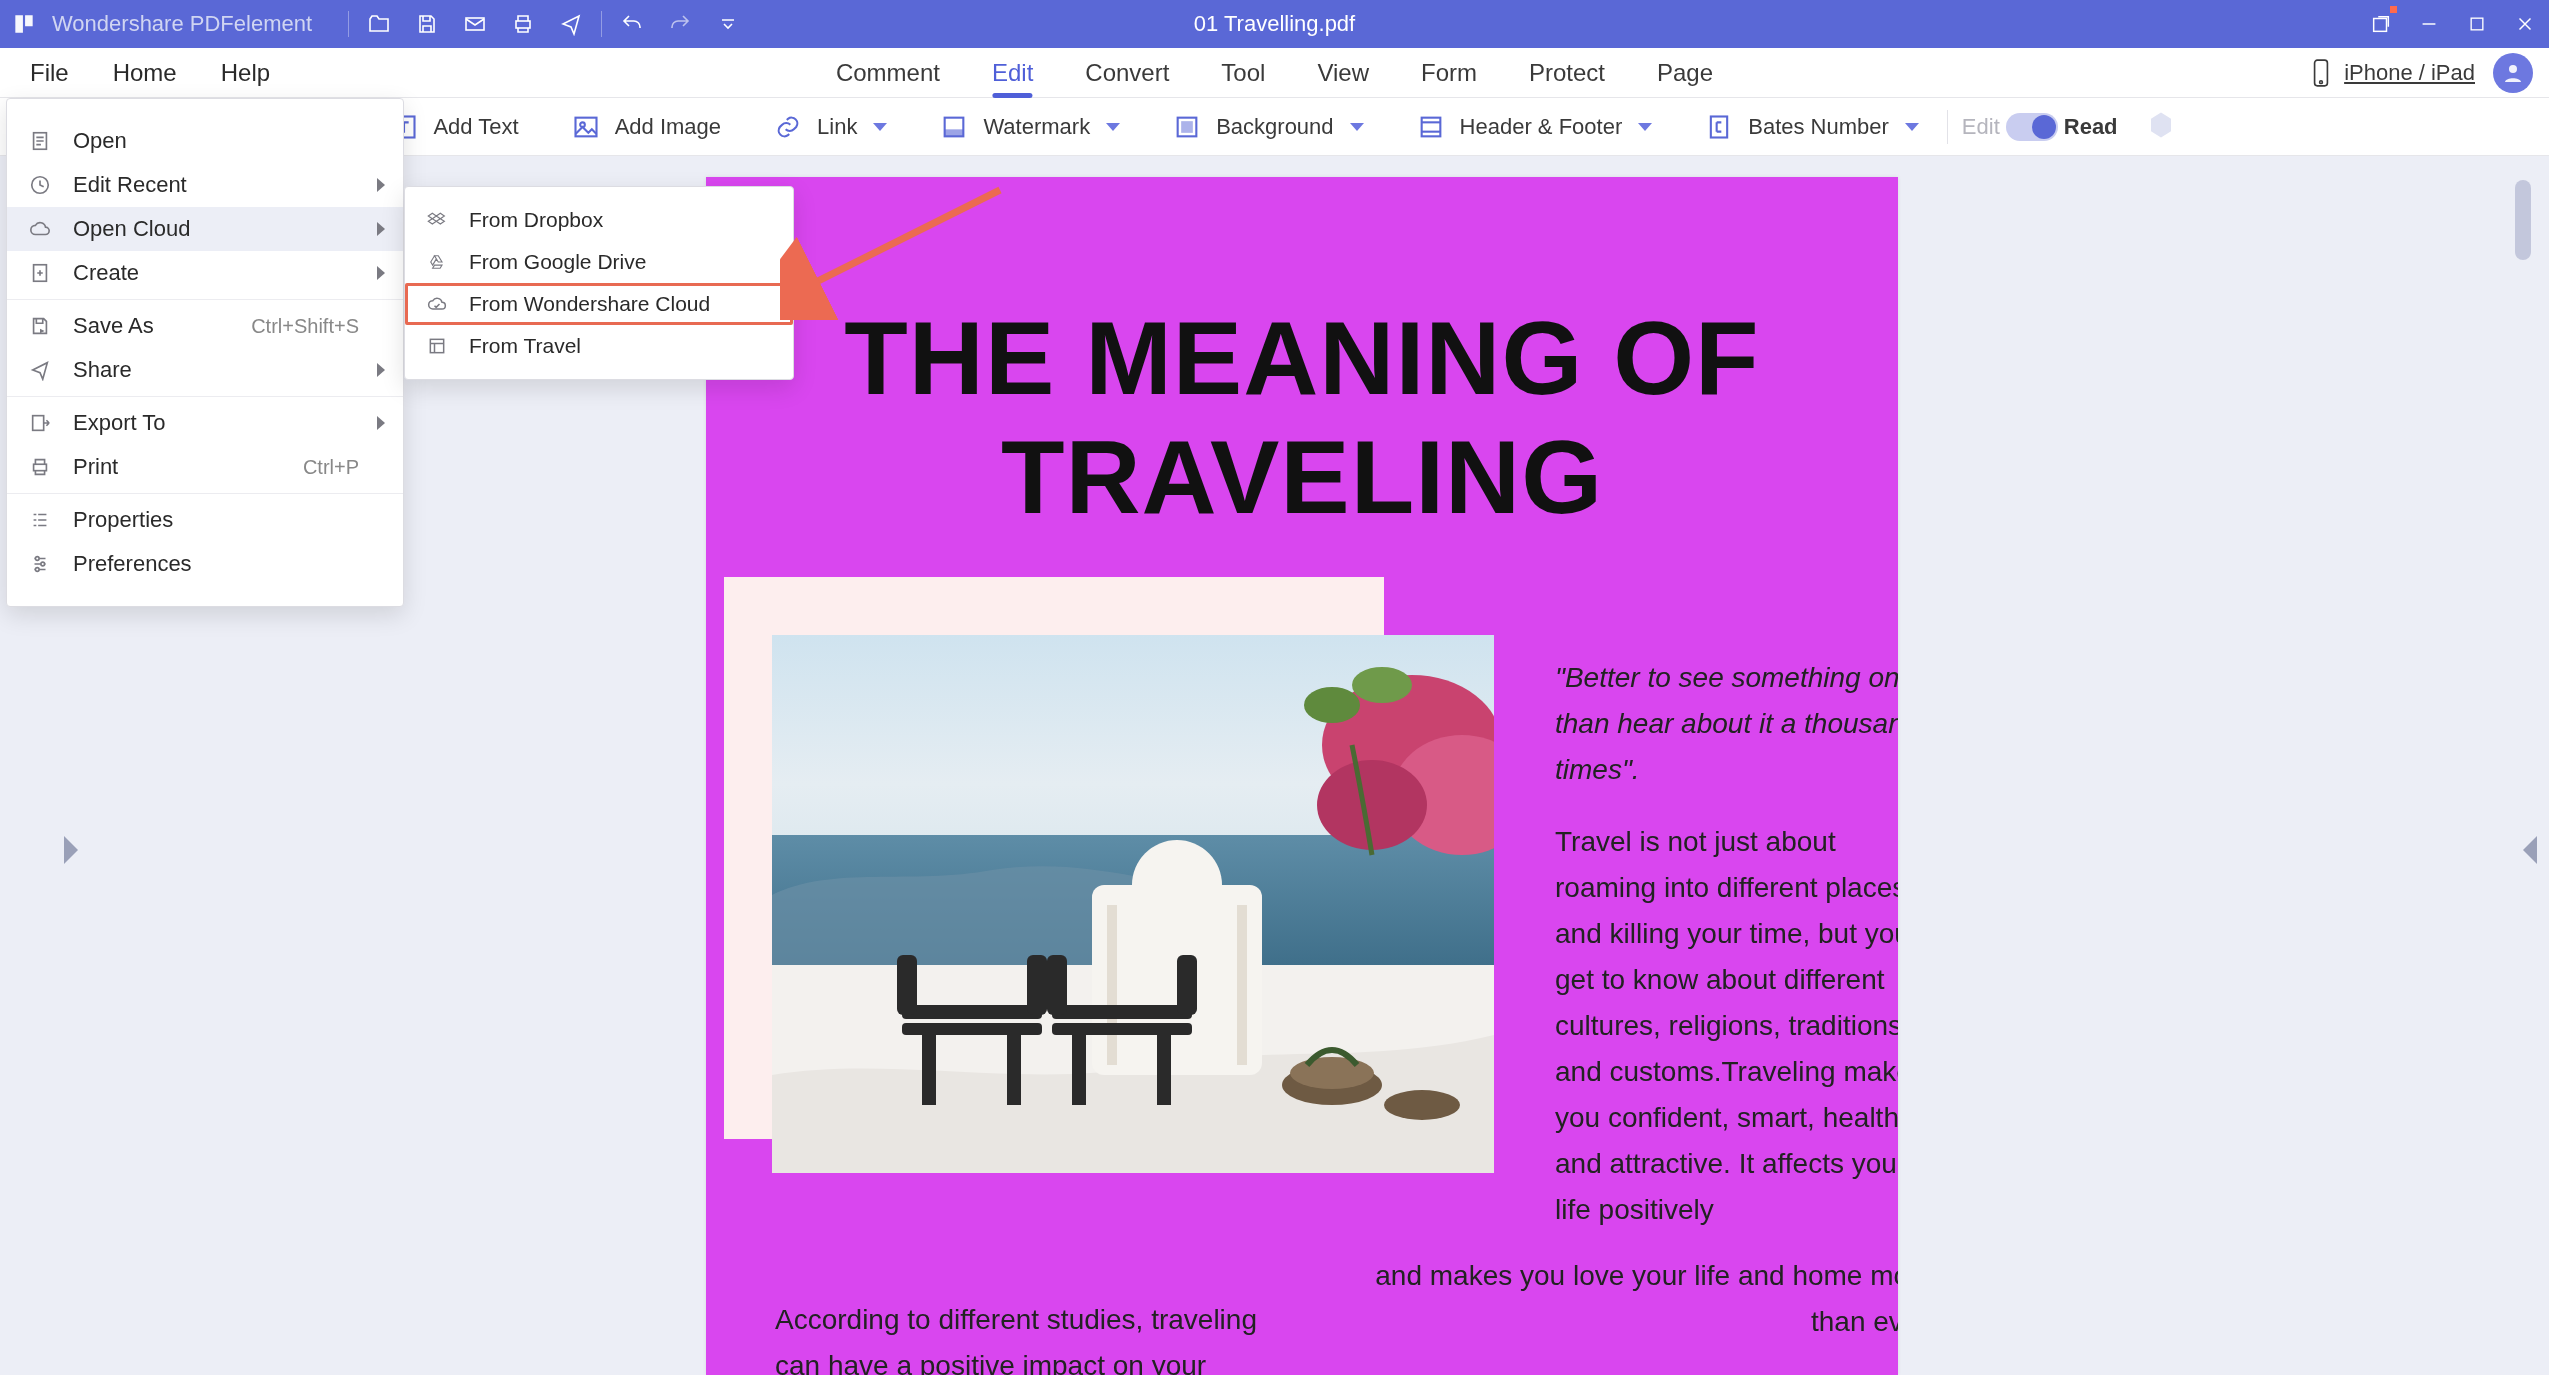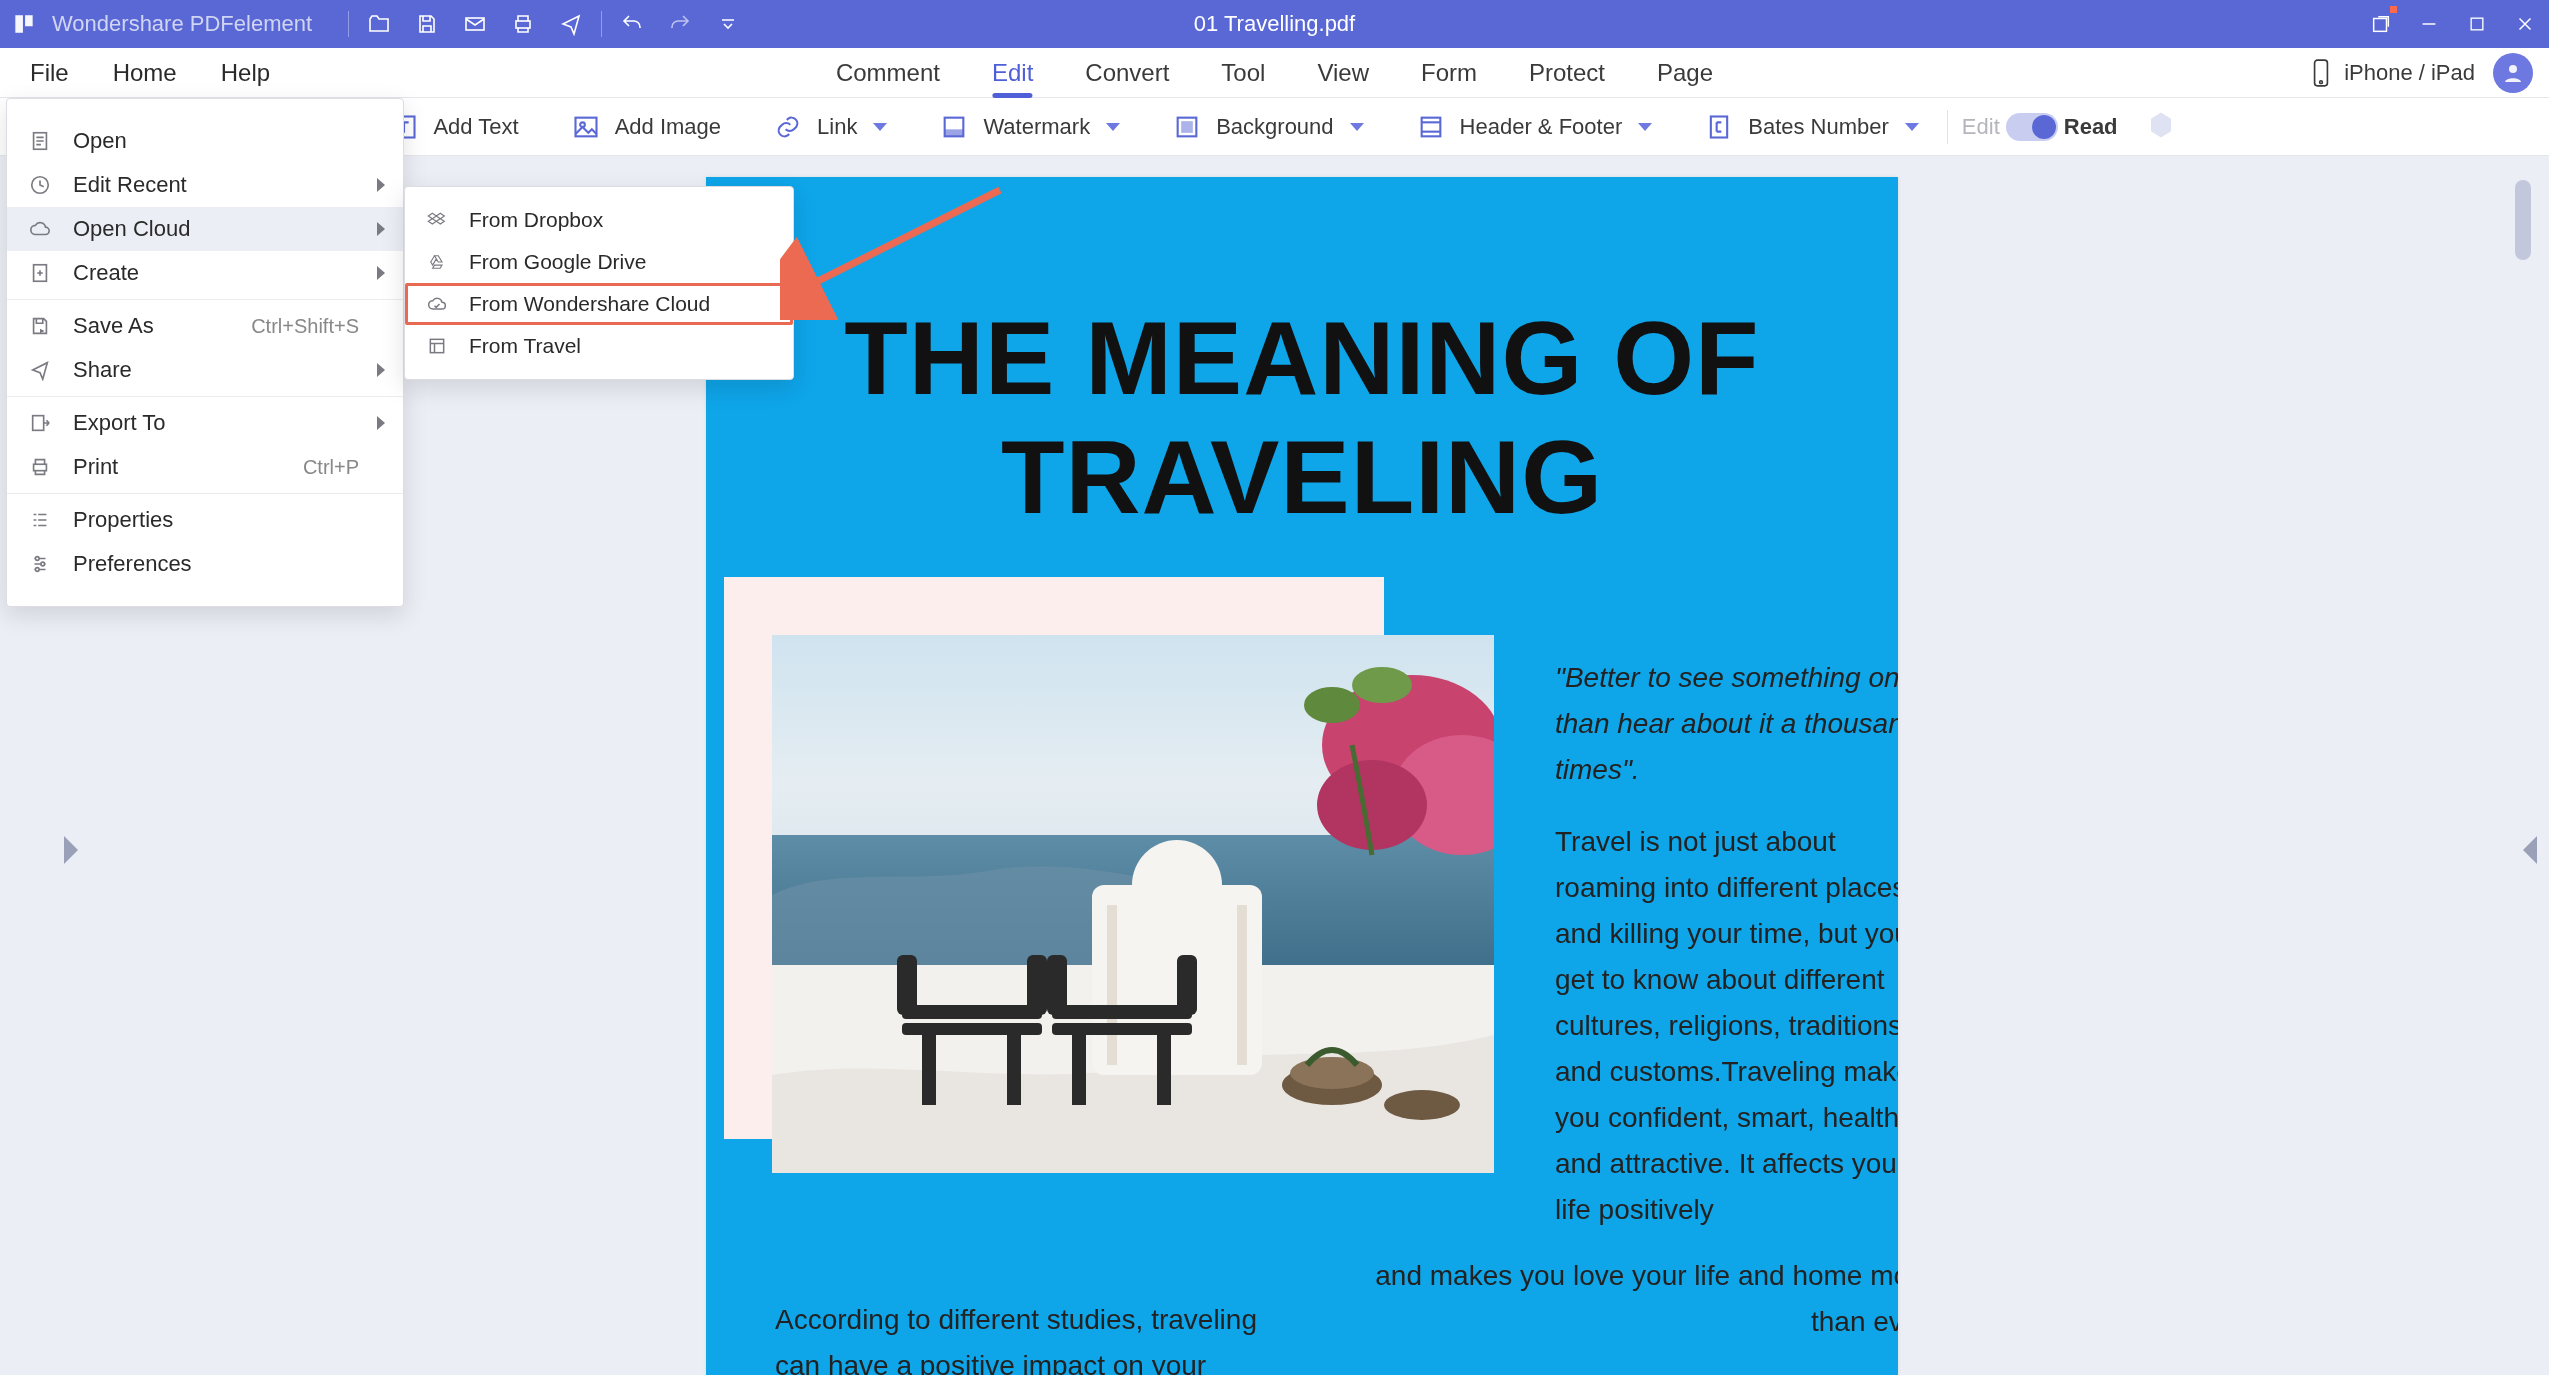--- a/index.html
+++ b/index.html
@@ -19,39 +19,39 @@
 
 
 .menubar { height:50px; background:#fff; border-bottom:1px solid #e6e6ea; display:flex; align-items:center; position:relative; }
 .menubar .left-menus { display:flex; padding-left:8px; }
 .menubar .left-menus .mitem { padding:0 22px; height:50px; display:flex; align-items:center; font-size:24px; color:#2a2a2a; cursor:pointer; }
 .menubar .center-tabs { position:absolute; left:50%; transform:translateX(-50%); display:flex; height:50px; }
 .menubar .center-tabs .tab { padding:0 26px; height:50px; display:flex; align-items:center; font-size:24px; color:#3a3a3a; cursor:pointer; position:relative; }
 .menubar .center-tabs .tab.active { color:#4f5fd8; }
 .menubar .center-tabs .tab.active::after { content:""; position:absolute; bottom:0; left:50%; transform:translateX(-50%); width:40px; height:5px; background:#4f5fd8; border-radius:3px; }
 .menubar .right-area { position:absolute; right:16px; display:flex; align-items:center; gap:18px; }
-.menubar .right-area .iph { font-size:22px; color:#3a3a3a; display:flex; align-items:center; gap:12px; cursor:pointer; }
+.menubar .right-area .iph { font-size:22px; color:#3a3a3a; display:flex; align-items:center; gap:12px; cursor:pointer;text-decoration:underline; }
 .menubar .avatar { width:40px; height:40px; border-radius:50%; background:#6d78e0; display:flex; align-items:center; justify-content:center; }
 
 
 .toolbar { height:58px; background:#fff; border-bottom:1px solid #e6e6ea; display:flex; align-items:center; justify-content:center; gap:6px; }
 .toolbar .tool { display:flex; align-items:center; gap:12px; padding:0 14px; height:58px; cursor:pointer; font-size:22px; color:#3a3a3a; }
 .toolbar .tool .ticnw { width:34px; height:34px; display:flex; align-items:center; justify-content:center; }
 .toolbar .dd-caret { width:0; height:0; border-left:7px solid transparent; border-right:7px solid transparent; border-top:8px solid #6d78e0; margin-left:4px; }
 .toolbar .spacer { width:22px; }
 .toolbar .vdiv { width:1px; height:34px; background:#e2e2e8; margin:0 8px; }
 .toolbar .edit-lbl { color:#b5b5bd; font-size:22px; }
 .toolbar .switch { width:52px; height:28px; background:#c9cdf0; border-radius:14px; position:relative; }
 .toolbar .switch .knob { position:absolute; right:2px; top:2px; width:24px; height:24px; border-radius:50%; background:#5a68d6; }
 .toolbar .read-lbl { font-size:22px; color:#3a3a3a;font-weight:bold; }
 .tool-svg { stroke:#5a68d6; fill:none; stroke-width:1.8; }
 
 
 .workspace { position:relative; height:1219px; background:#eceef6; }
-.page { position:absolute; left:706px; top:21px; width:1192px; height:1198px; background:#0ea5e9; box-shadow:0 0 4px rgba(0,0,0,0.08); overflow:hidden; }
+.page { position:absolute; left:706px; top:21px; width:1192px; height:1198px; background:#d946ef; box-shadow:0 0 4px rgba(0,0,0,0.08); overflow:hidden; }
 .page .headline { position:absolute; top:122px; left:0; width:100%; text-align:center; font-size:104px; font-weight:800; letter-spacing:1px; color:#111; font-family:"Arial Black","Segoe UI",sans-serif; }
 .page .pinkbg { position:absolute; left:18px; top:400px; width:660px; height:562px; background:#fdeeee; }
 .page .photo { position:absolute; left:66px; top:458px; width:722px; height:538px; overflow:hidden; }
 .page .quote { position:absolute; left:849px; top:478px; width:380px; font-style:italic; font-size:28px; line-height:46px; color:#222; }
 .page .body1 { position:absolute; left:849px; top:642px; width:380px; font-size:28px; line-height:46px; color:#222; }
 .page .body2 { position:absolute; left:622px; top:1076px; width:606px; font-size:28px; line-height:46px; color:#222; text-align:right; }
 .page .body3 { position:absolute; left:69px; top:1120px; width:490px; font-size:28px; line-height:46px; color:#222; }
 
 
 .flap-left { position:absolute; left:64px; top:680px; width:0; height:0; border-top:14px solid transparent; border-bottom:14px solid transparent; border-left:14px solid #9aa0b8; }

